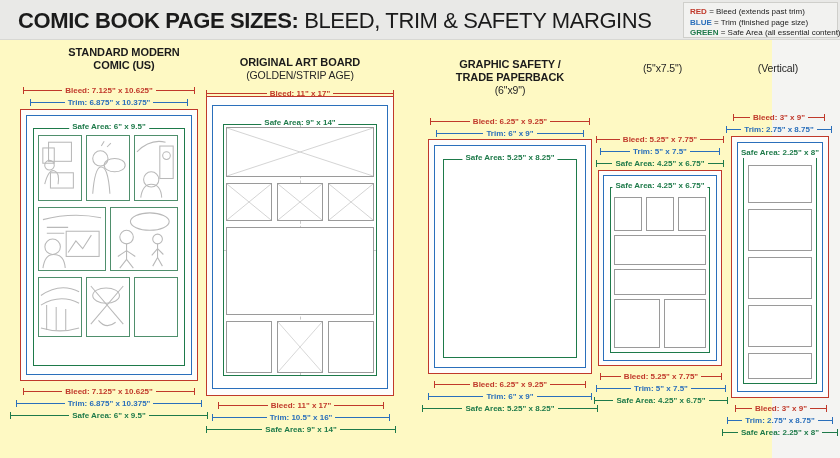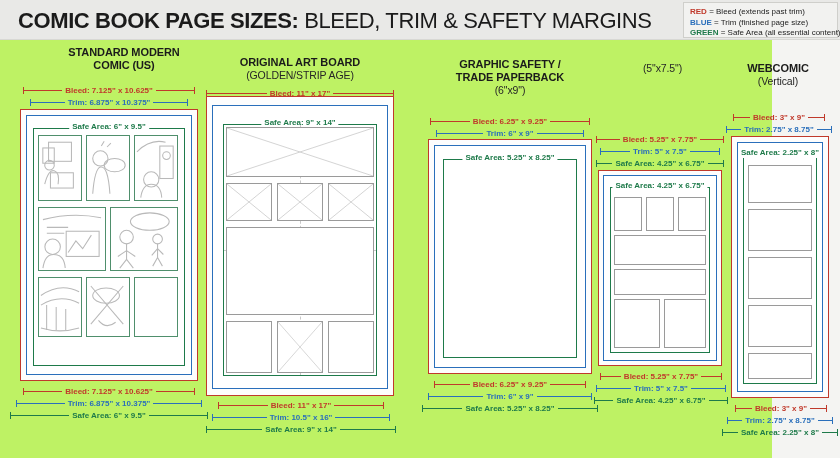--- a/index.html
+++ b/index.html
@@ -2,21 +2,21 @@
 <html><head>
 <meta charset="utf-8">
 <style>
   * { box-sizing: border-box; margin: 0; padding: 0; }
   html, body {
     width: 840px; height: 458px;
     font-family: "Liberation Sans", sans-serif;
     background: #f4f4f2;
     overflow: hidden;
   }
-  .page { position: relative; width: 772px; height: 458px; background: #bef264; }
+  .page { position: relative; width: 772px; height: 458px; background: #fef9c3; }
 
   
   .header {
     position: absolute; left: 0; top: 0; width: 840px; height: 40px;
     background: #e9e9e7;
     border-bottom: 1px solid #d8d8d4;
   }
   .title {
     position: absolute; left: 18px; top: 8px;
     font-size: 22px; letter-spacing: -0.4px; color: #1b1b1b;
@@ -448,21 +448,20 @@
   <div class="dim green" style="left:594px; top:395px; width:134px;">
     <span class="cap"></span>
       <span class="line"></span>
     <span class="txt">Safe Area: 4.25" x 6.75"</span>
     <span class="line"></span>
       <span class="cap"></span>
   </div>
 
   <div class="col" style="left:718px; width:120px; top:62px;">
     <div class="col-head">
-      <div>WEBCOMIC</div>
       <div class="col-sub">(Vertical)</div>
     </div>
   </div>
 
   <div class="dim red" style="left:733px; top:112px; width:92px;">
     <span class="cap"></span>
       <span class="line"></span>
     <span class="txt">Bleed: 3" x 9"</span>
     <span class="line"></span>
       <span class="cap"></span>

